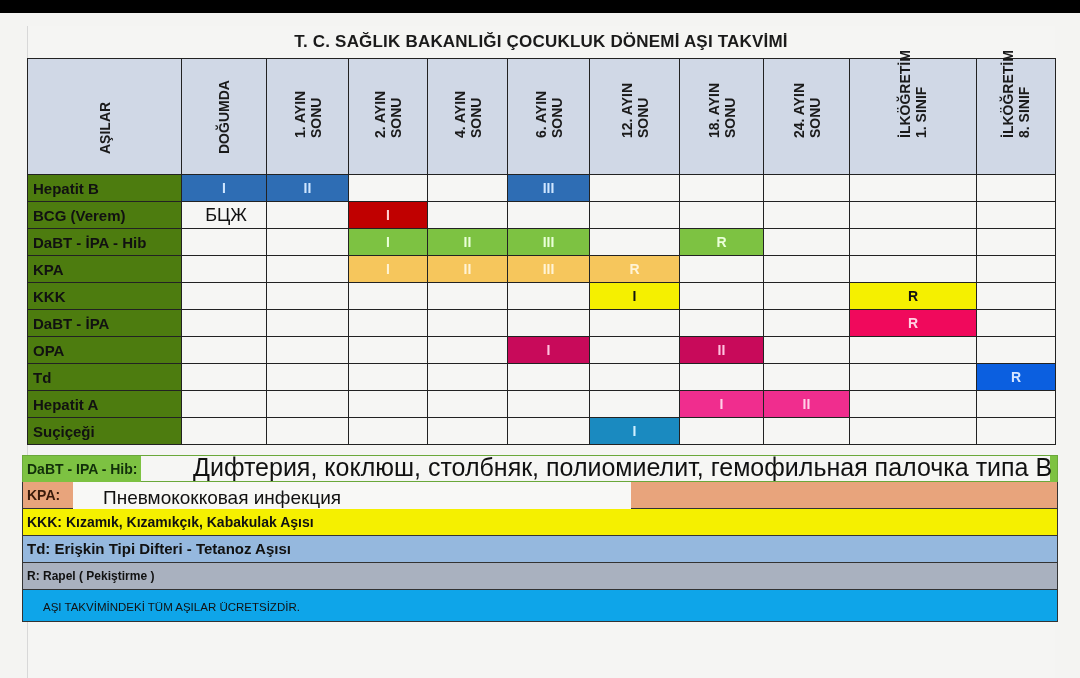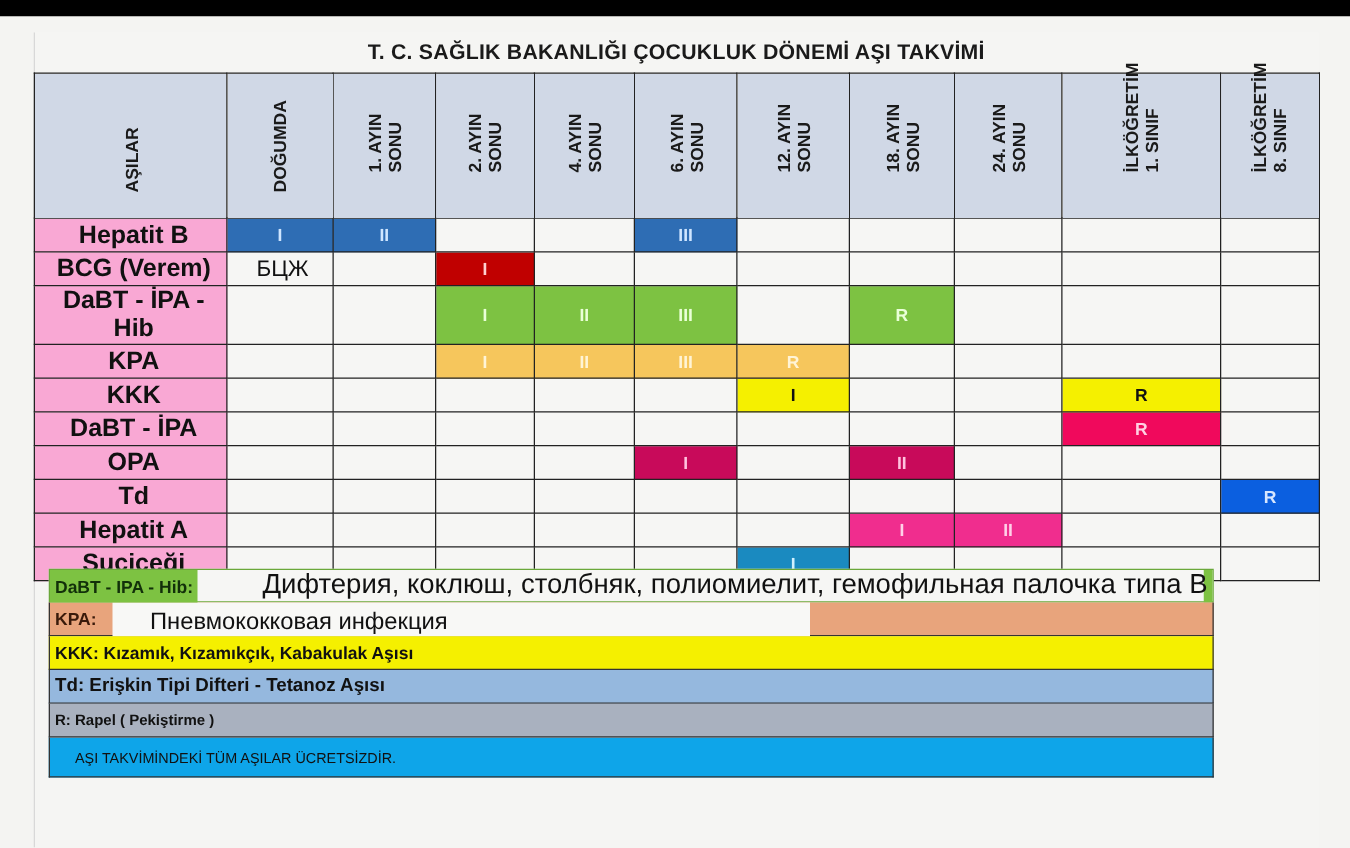--- a/index.html
+++ b/index.html
@@ -8,24 +8,24 @@
   .topbar { position: absolute; left: 0; top: 0; width: 1080px; height: 13px; background: #000; }
   .sheet { position: absolute; left: 27px; top: 26px; width: 1028px; height: 652px; background: #f5f5f3; border-left: 1px solid #d8d8d8; }
   .title { position: absolute; left: 27px; top: 32px; width: 1028px; text-align: center; font-weight: bold; font-size: 17px; color: #1a1a1a; letter-spacing: 0.2px; }
 
   table.sched { position: absolute; left: 27px; top: 58px; border-collapse: collapse; table-layout: fixed; width: 1028px; }
   table.sched th, table.sched td { border: 1.5px solid #222; }
   table.sched thead th { background: #d0d8e6; height: 116px; vertical-align: bottom; padding: 0; position: relative; }
   .vhead { position: absolute; left: 50%; bottom: 4px; transform-origin: 0 0; transform: rotate(-90deg) translate(0, -50%); white-space: nowrap; font-weight: bold; font-size: 14px; color: #1a1a1a; line-height: 16px; text-align: left; }
   .vhead span { display: block; }
   table.sched tbody td { height: 27px; font-size: 14px; text-align: center; background: #f6f6f4; color: #fff; font-weight: bold; padding: 0; }
-  table.sched tbody td.rowlabel { text-align: center; padding-left: 5px; color: #111; font-weight: bold; font-size: 20px; background: #f9a8d4; }
+  table.sched tbody td.rowlabel { text-align: left; padding-left: 5px; color: #111; font-weight: bold; font-size: 15px; background: #4d7c0f; }
   td.note { color: #111 !important; font-weight: normal !important; font-size: 18px !important; text-align: center; padding-left: 4px !important; }
 
-  .legend { position: absolute; left: 39px; top: 455px; width: 932px; }
+  .legend { position: absolute; left: 22px; top: 455px; width: 1036px; }
   .lrow { position: relative; height: 27px; border: 1px solid #333; border-top: none; font-weight: bold; font-size: 14px; line-height: 26px; padding-left: 4px; color: #111; }
   .lrow:first-child { border-top: 1px solid #333; }
   .lrow .code { position: relative; z-index: 2; }
   .overlay-text { position: absolute; font-weight: normal; color: #111; z-index: 3; white-space: nowrap; }
   .footer { height: 32px; background: #0ea5e9; border: 1px solid #333; border-top: none; font-size: 11.5px; font-weight: normal; line-height: 34px; padding-left: 20px; color: #111; }
 </style>
 </head>
 <body>
 
 <div class="topbar"></div>
@@ -244,21 +244,21 @@
         <td></td>
         <td></td>
         <td></td>
       </tr>
     </tbody>
 </table>
 
 <div class="legend">
   <div class="lrow" style="background:#f6f6f4; border-color:#6aa83a;">
     <span class="code" style="display:inline-block; background:#7dc242; padding:0 4px; margin-left:-4px; height:26px; color:#12300a;">DaBT - IPA - Hib:</span>
-    <span class="overlay-text" style="left:170px; top:-2px; font-size:22px;">Дифтерия, коклюш, столбняк, полиомиелит, гемофильная палочка типа B</span>
+    <span class="overlay-text" style="left:170px; top:-2px; font-size:25px;">Дифтерия, коклюш, столбняк, полиомиелит, гемофильная палочка типа B</span>
     <span style="position:absolute; right:0; top:0; width:7px; height:26px; background:#7dc242;"></span>
   </div>
   <div class="lrow" style="background:#e8a47c;">
     <span class="code" style="color:#3a1a0a;">KPA:</span>
     <span style="position:absolute; left:50px; top:0; width:558px; height:27px; background:#f8f8f6;"></span>
     <span class="overlay-text" style="left:80px; top:3px; font-size:19px;">Пневмококковая инфекция</span>
   </div>
   <div class="lrow" style="background:#f5f000;">
     <span class="code">KKK:</span><span> Kızamık, Kızamıkçık, Kabakulak Aşısı</span>
   </div>

